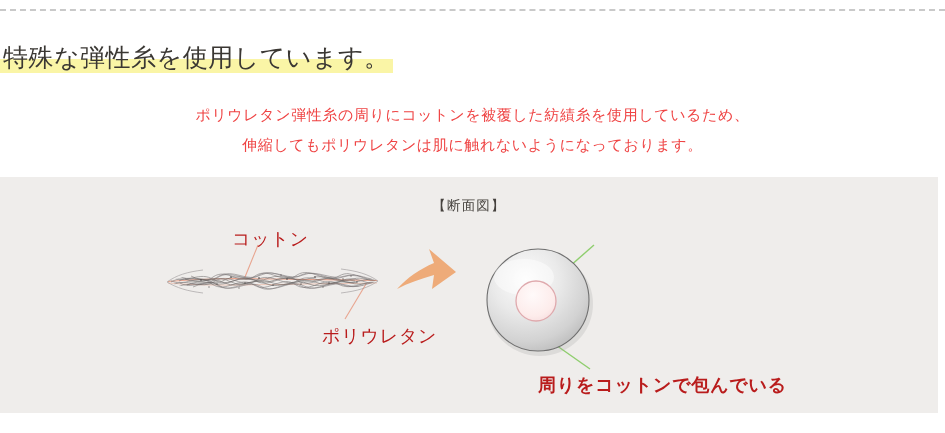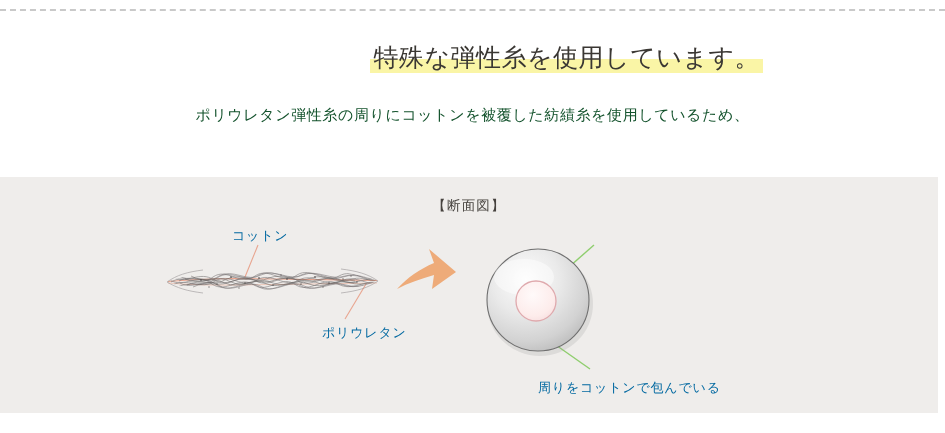--- a/index.html
+++ b/index.html
@@ -25,21 +25,21 @@
     height: 0;
     border-top: 2px dashed #c9c9c9;
   }
 
   
   .heading-wrap {
     position: absolute;
     left: 0;
     top: 42px;
     width: 763px;
-    text-align: right;
+    text-align: left;
   }
   .heading {
     display: inline-block;
     position: relative;
     font-family: "Liberation Serif", "DejaVu Serif", serif;
     font-size: 25px;
     line-height: 32px;
     letter-spacing: 0.5px;
     color: #3a3733;
     padding: 0 3px;
@@ -62,21 +62,21 @@
   .lead {
     position: absolute;
     left: 0;
     top: 100px;
     width: 945px;
     text-align: center;
     font-family: "Liberation Serif", "DejaVu Serif", serif;
     font-size: 15px;
     line-height: 30px;
     letter-spacing: 0.6px;
-    color: #14532d;
+    color: #ef4444;
   }
   .lead span { display: block; }
 
   
   .panel {
     position: absolute;
     left: 0;
     top: 177px;
     width: 938px;
     height: 236px;
@@ -92,30 +92,30 @@
     font-size: 13.5px;
     letter-spacing: 1.2px;
     color: #46423e;
     font-family: "Liberation Sans", sans-serif;
     font-weight: 500;
   }
 
   
   .lbl {
     position: absolute;
-    font-size: 13px;
+    font-size: 18px;
     letter-spacing: 0.8px;
-    color: #0369a1;
+    color: #b91c1c;
     white-space: nowrap;
     font-family: "Liberation Sans", sans-serif;
   }
   .lbl-cotton      { left: 232px; top: 50px; }
   .lbl-poly-left   { left: 322px; top: 147px; font-family: Liberation Mono, monospace; }
   .lbl-core-right  { left: 590px; top: 51px; }
-  .lbl-wrap-right  { left: 538px; top: 202px; }
+  .lbl-wrap-right  { left: 538px; top: 196px; font-weight: bold; }
 
   
   .panel svg.overlay {
     position: absolute;
     left: 0;
     top: 0;
     width: 938px;
     height: 236px;
     overflow: visible;
   }
@@ -151,20 +151,21 @@
 
 <div class="heading-wrap">
   <div class="heading" style="color: rgb(58, 55, 51);">
     <span class="hl" style="background: rgb(250, 245, 166);"></span>
     <span class="htext">特殊な弾性糸を使用しています。</span>
   </div>
 </div>
 
 <div class="lead">
   <span>ポリウレタン弾性糸の周りにコットンを被覆した紡績糸を使用しているため、</span>
+  <span>伸縮してもポリウレタンは肌に触れないようになっております。</span>
 </div>
 
 <div class="panel" style="background: rgb(239, 237, 235);">
 
   <div class="panel-title">【断面図】</div>
 
   <svg class="overlay" viewBox="0 0 938 236" preserveAspectRatio="none" aria-hidden="true">
 
     <line x1="258" y1="68" x2="245" y2="100" stroke="#e8a58f" stroke-width="1.1"></line>
 

